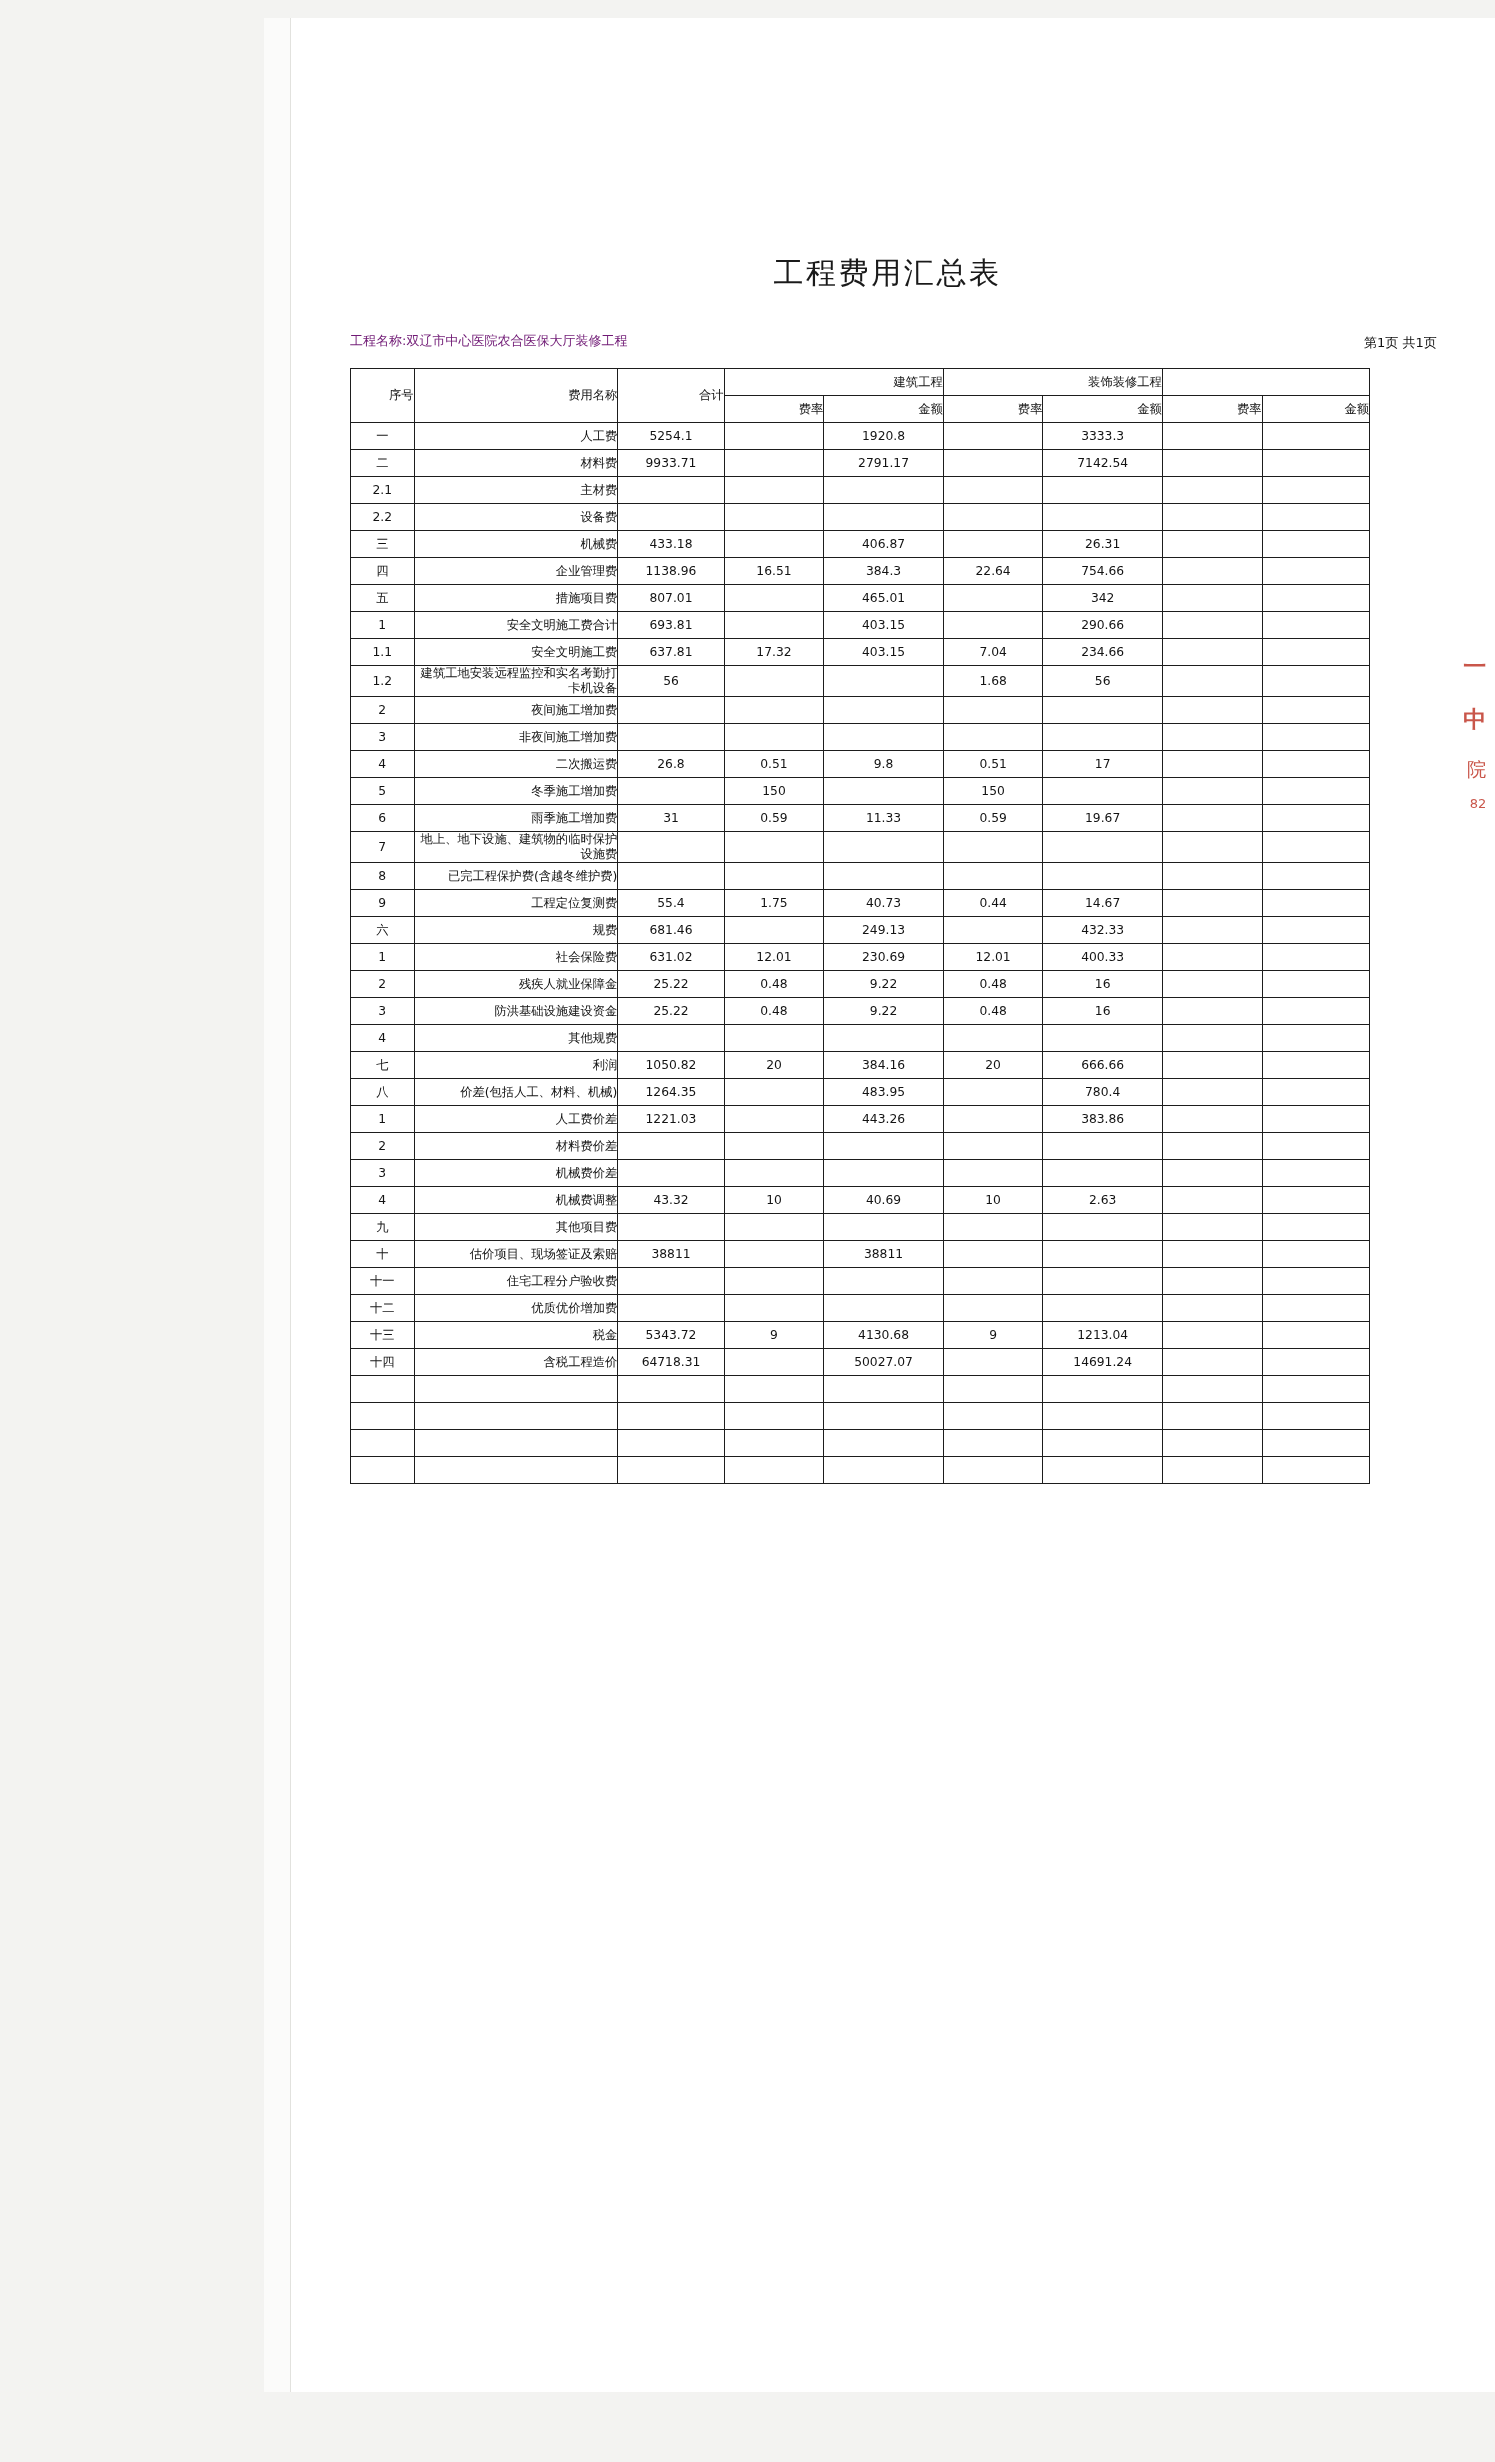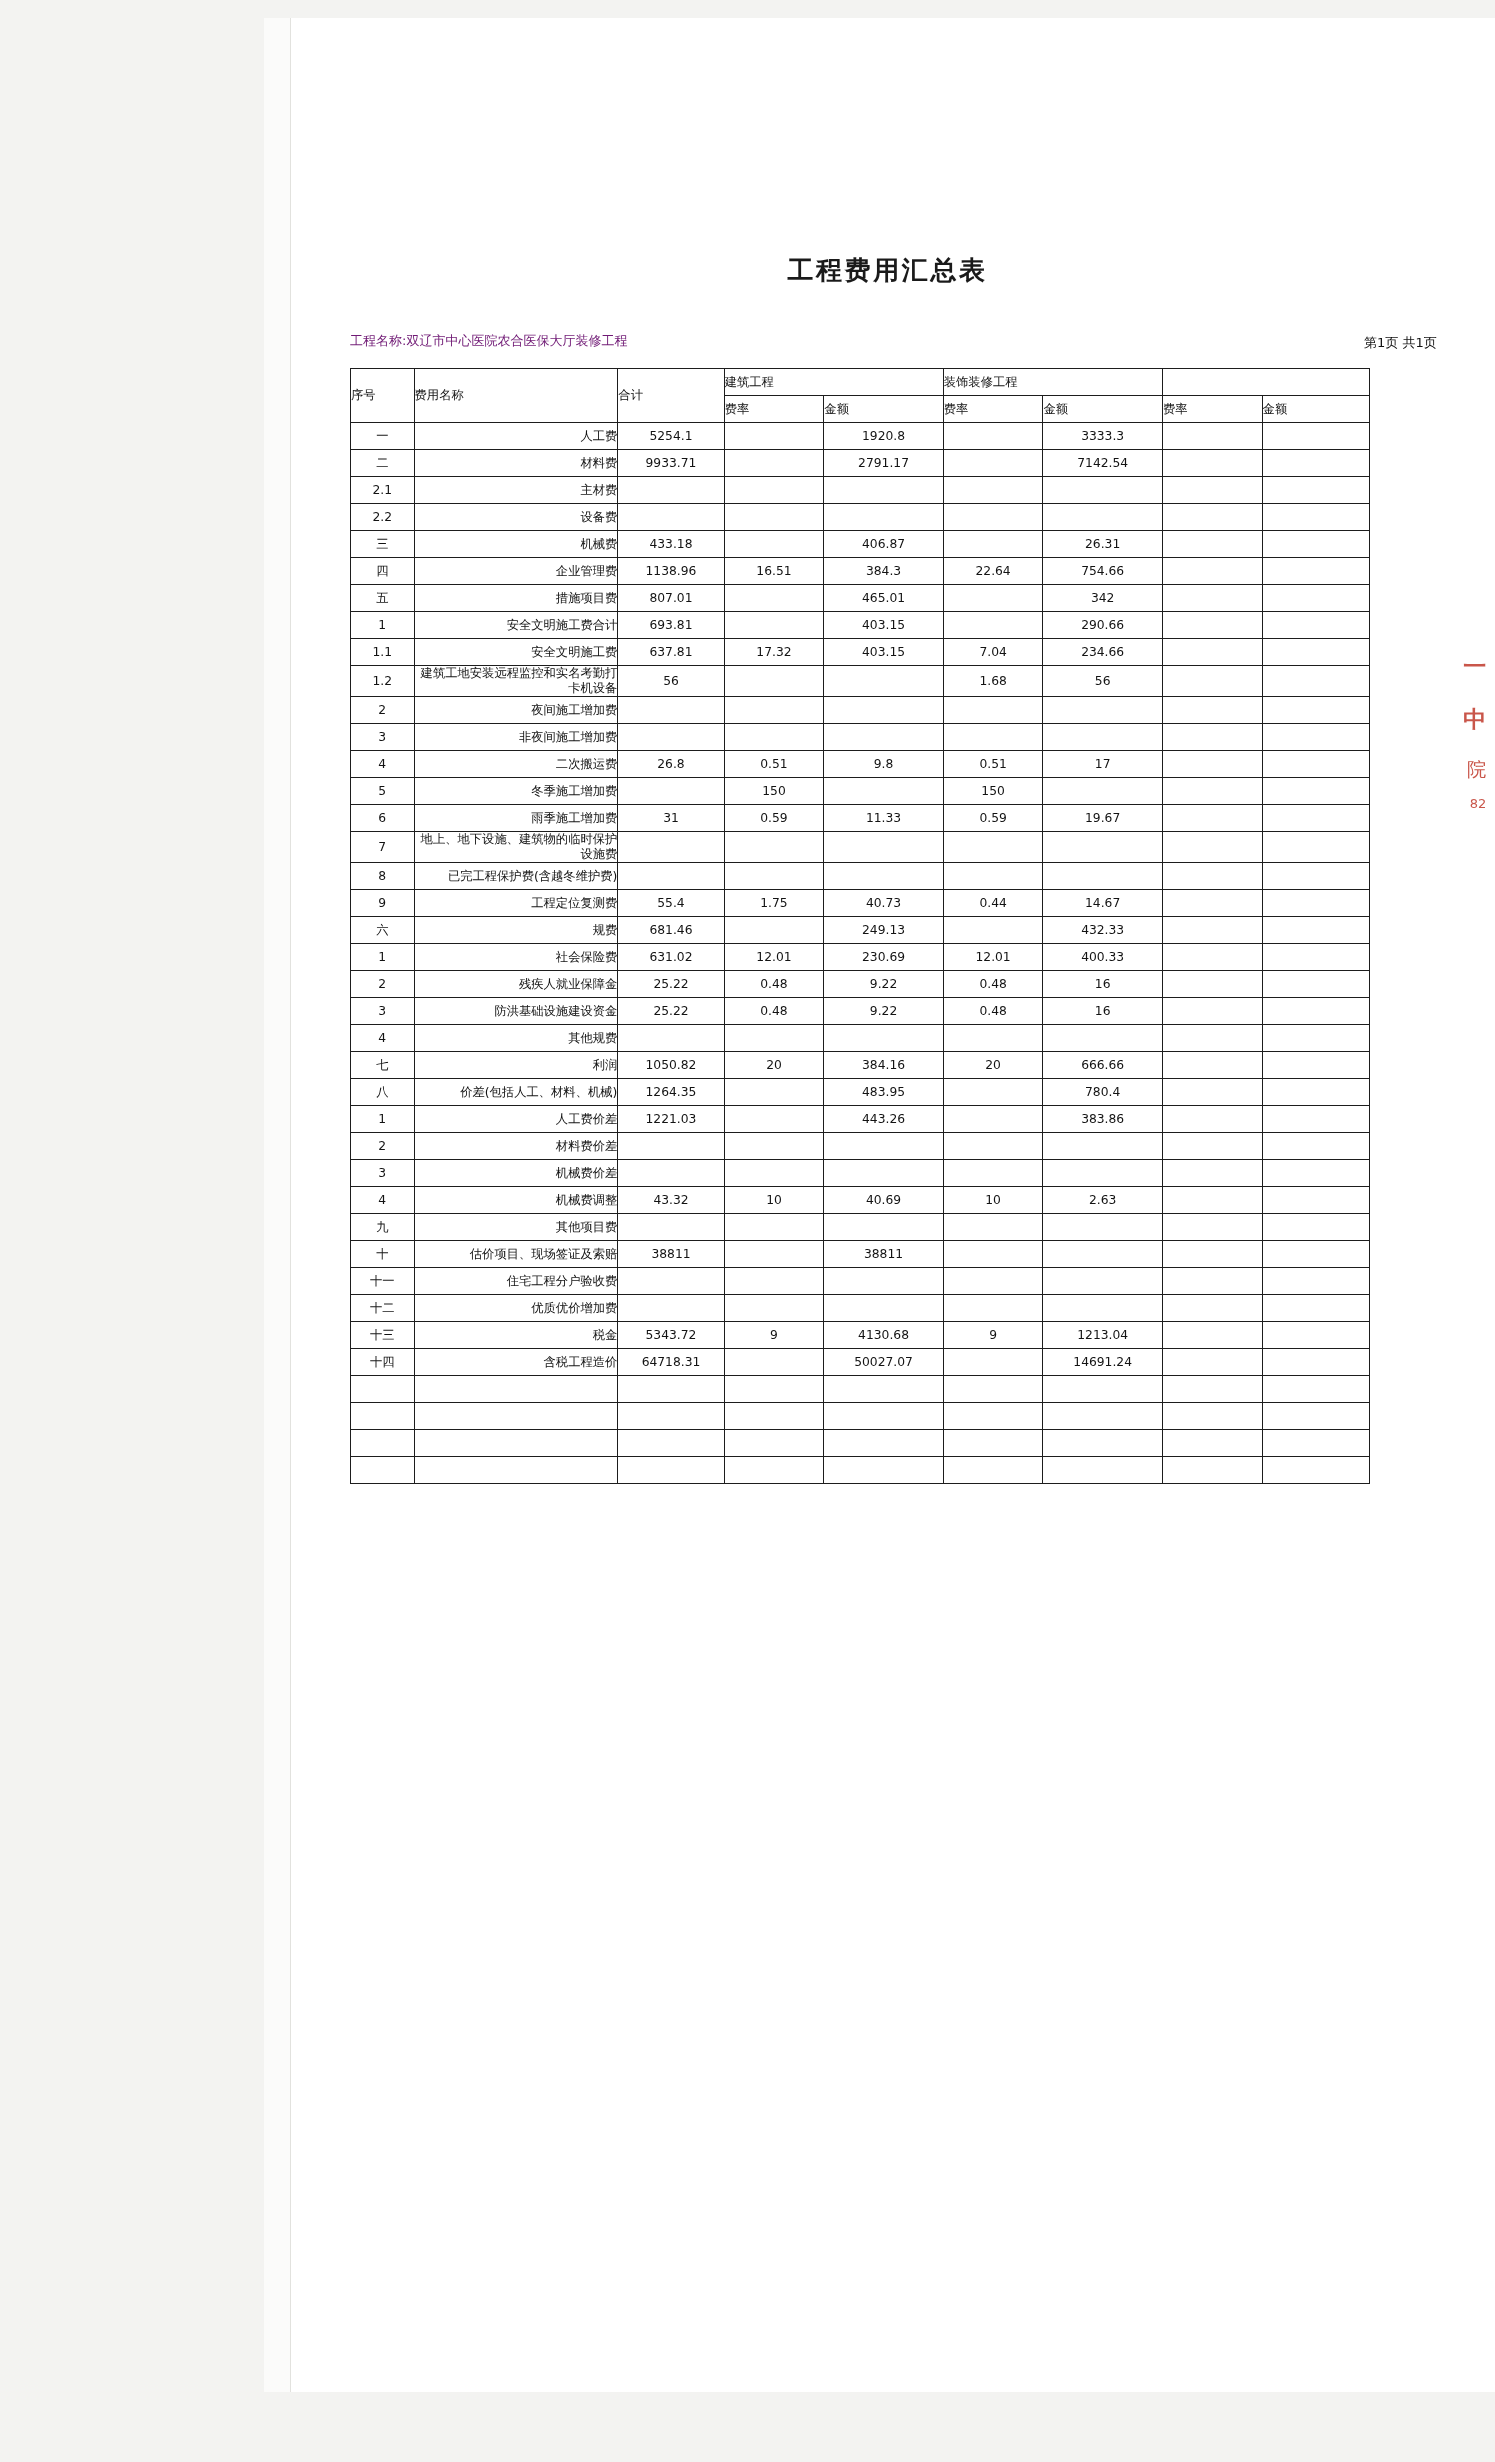--- a/index.html
+++ b/index.html
@@ -48,22 +48,22 @@
     height: 2462px;
   }
 
   .doc-title {
     position: absolute;
     left: 369px;
     top: 253px;
     width: 457px;
     text-align: center;
     font-family: "DejaVu Sans", sans-serif;
-    font-size: 26px;
-    font-weight: bold;
+    font-size: 30px;
+    font-weight: normal;
     letter-spacing: 2.6px;
     color: #1a1a1a;
   }
 
   .proj-name {
     position: absolute;
     left: 60px;
     top: 332px;
     width: 492px;
     font-size: 13px;
@@ -94,21 +94,21 @@
   }
   table.cost-table td, table.cost-table th {
     border: 0.9px solid #1d1d1d;
     font-weight: normal;
     font-size: 12.3px;
     padding: 0;
     height: 26px;
     vertical-align: middle;
   }
   .hdr td {
-    text-align: left;
+    text-align: right;
     font-size: 13px;
     height: 23px;
   }
   .c-idx { text-align: center; font-size: 12.3px; }
   .c-name { text-align: right; padding-left: 7px; font-size: 12.8px; line-height: 15px; }
   .c-num  { text-align: center; font-size: 12.8px; }
   .tall td { height: 40px; }
   .two-line .c-name { line-height: 15px; }
 
   

